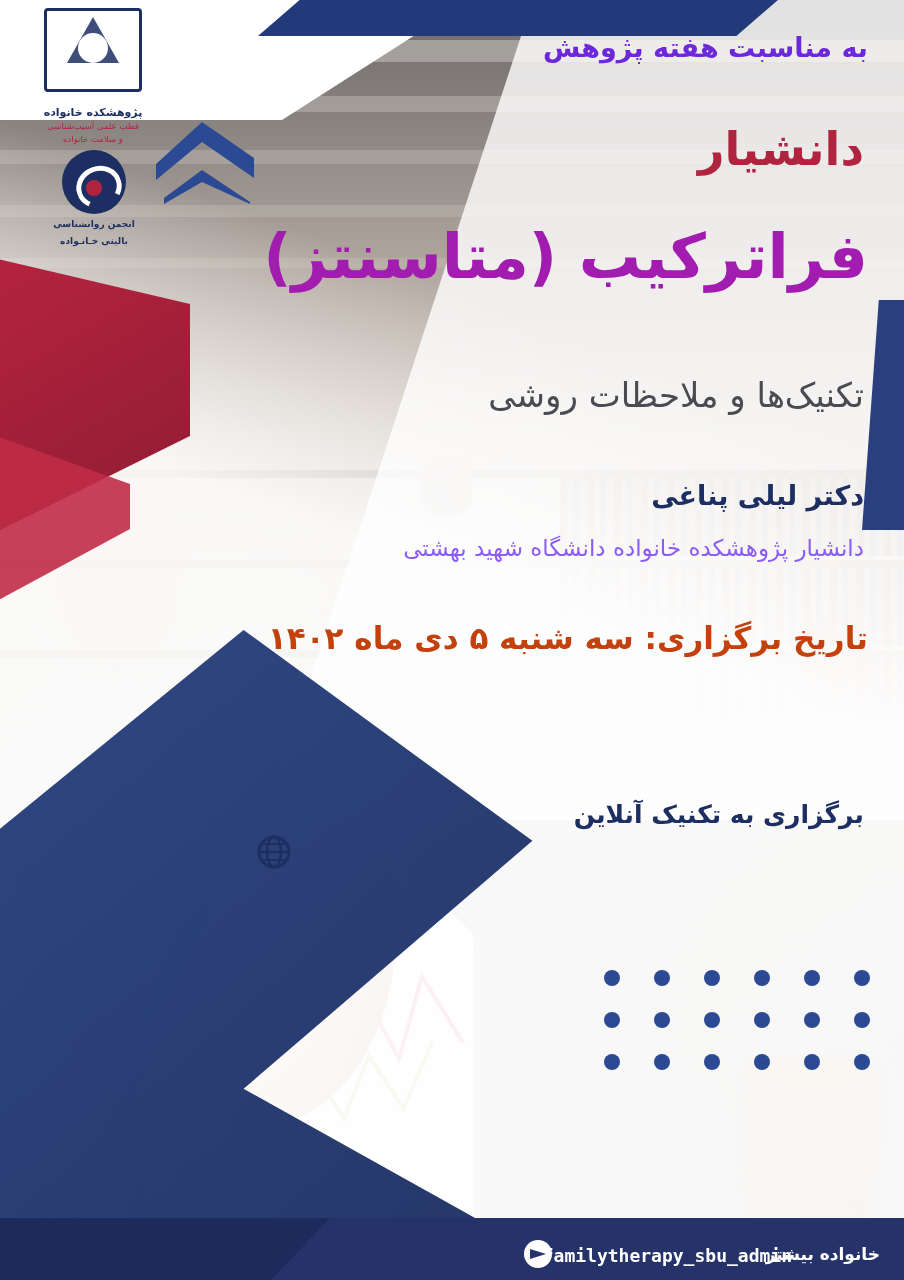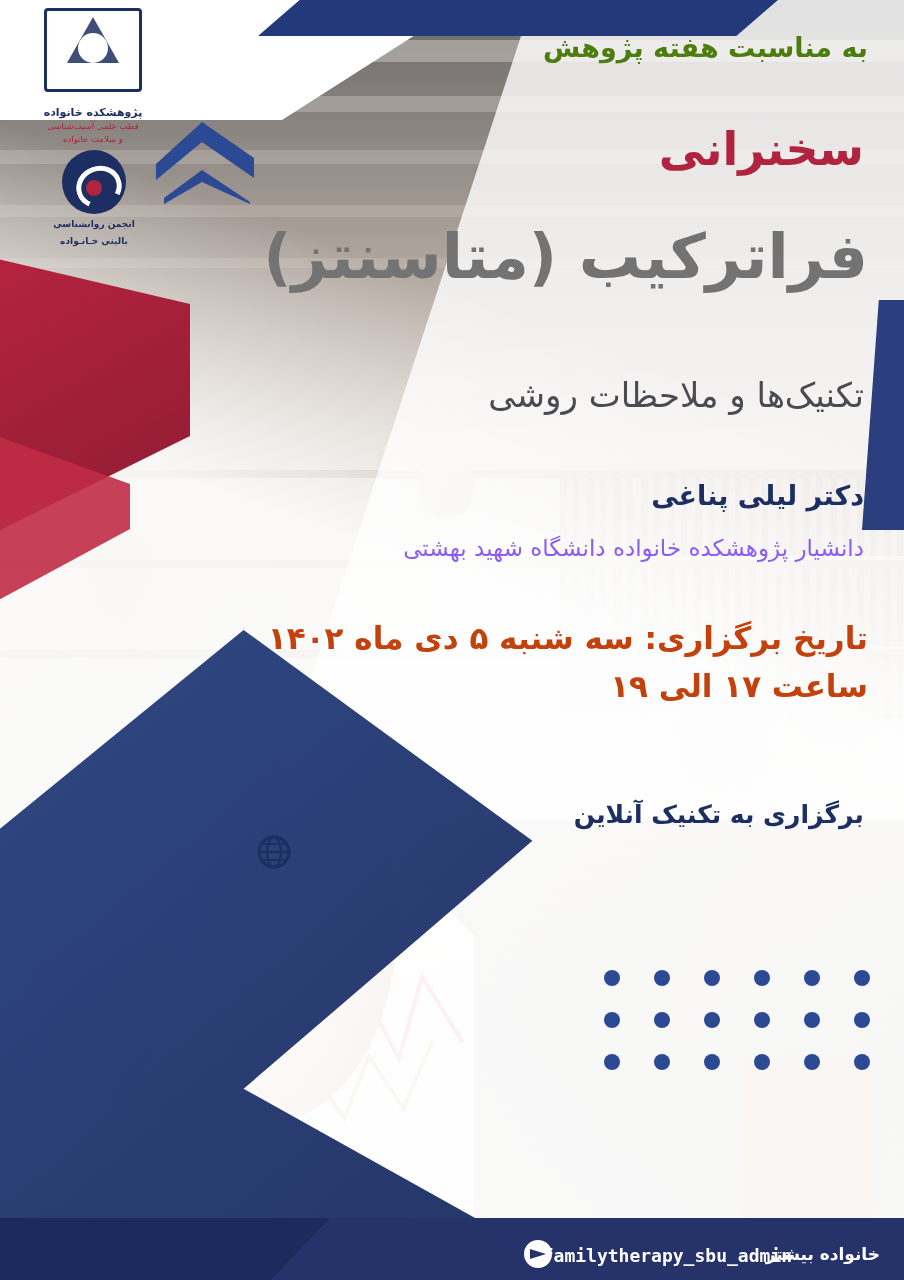--- a/index.html
+++ b/index.html
@@ -165,28 +165,28 @@
     border:5px solid #fff;border-bottom-color:transparent;transform:rotate(-20deg);
   }
   .logo-assoc .mark:after{
     content:"";position:absolute;left:24px;top:30px;width:16px;height:16px;border-radius:50%;background:#b02440;
   }
   .logo-assoc .t1{font-size:9px;color:#1d2f62;font-weight:bold;margin-top:4px;line-height:1.4;}
 
   
   .txt{position:absolute;text-align:right;direction:rtl;}
   .occasion{
-    right:36px;top:28px;width:640px;font-size:27px;font-weight:bold;color:#4d7c0f;line-height:1.5;
+    right:36px;top:28px;width:640px;font-size:27px;font-weight:bold;color:#6d28d9;line-height:1.5;
     letter-spacing:.5px;
   }
   .talk-word{
     right:40px;top:122px;width:640px;font-size:46px;font-weight:bold;color:#b02440;
   }
   .main-title{
-    right:36px;top:218px;width:700px;font-size:62px;font-weight:bold;color:#737373;line-height:1.25;
+    right:36px;top:218px;width:700px;font-size:62px;font-weight:bold;color:#a21caf;line-height:1.25;
   }
   .subtitle{
     right:40px;top:370px;width:660px;font-size:34px;color:#4a4a52;line-height:1.5;
   }
   .speaker{
     right:40px;top:480px;width:660px;font-size:27px;font-weight:bold;color:#1d2f62;
   }
   .speaker-role{
     right:40px;top:535px;width:700px;font-size:23px;color:#8b5cf6;
   }
@@ -310,28 +310,27 @@
     <div class="t2">و سلامت خانواده</div>
   </div>
 
   <div class="logo-assoc">
     <div class="mark"></div>
     <div class="t1">انجمن روانشناسی</div>
     <div class="t1">بالینی خـانـواده</div>
   </div>
 
   <div class="txt occasion">به مناسبت هفته پژوهش</div>
-  <div class="txt talk-word">سخنرانی</div>
+  <div class="txt talk-word">دانشیار</div>
   <div class="txt main-title">فراترکیب (متاسنتز)</div>
   <div class="txt speaker">دکتر لیلی پناغی</div>
   <div class="txt subtitle">تکنیک‌ها و ملاحظات روشی</div>
   <div class="txt speaker-role">دانشیار پژوهشکده خانواده دانشگاه شهید بهشتی</div>
   <div class="txt date-line">
     <div>تاریخ برگزاری: سه شنبه ۵ دی ماه ۱۴۰۲</div>
-    <div>ساعت ۱۷ الی ۱۹</div>
   </div>
   <div class="txt online-label">برگزاری به تکنیک آنلاین</div>
 
   <svg class="globe-icon" viewBox="0 0 36 36">
     <circle cx="18" cy="18" r="15" fill="none" stroke="#1d2f62" stroke-width="3"></circle>
     <ellipse cx="18" cy="18" rx="7" ry="15" fill="none" stroke="#1d2f62" stroke-width="2.4"></ellipse>
     <line x1="3" y1="18" x2="33" y2="18" stroke="#1d2f62" stroke-width="2.4"></line>
     <line x1="5.5" y1="10" x2="30.5" y2="10" stroke="#1d2f62" stroke-width="2"></line>
     <line x1="5.5" y1="26" x2="30.5" y2="26" stroke="#1d2f62" stroke-width="2"></line>
   </svg>

